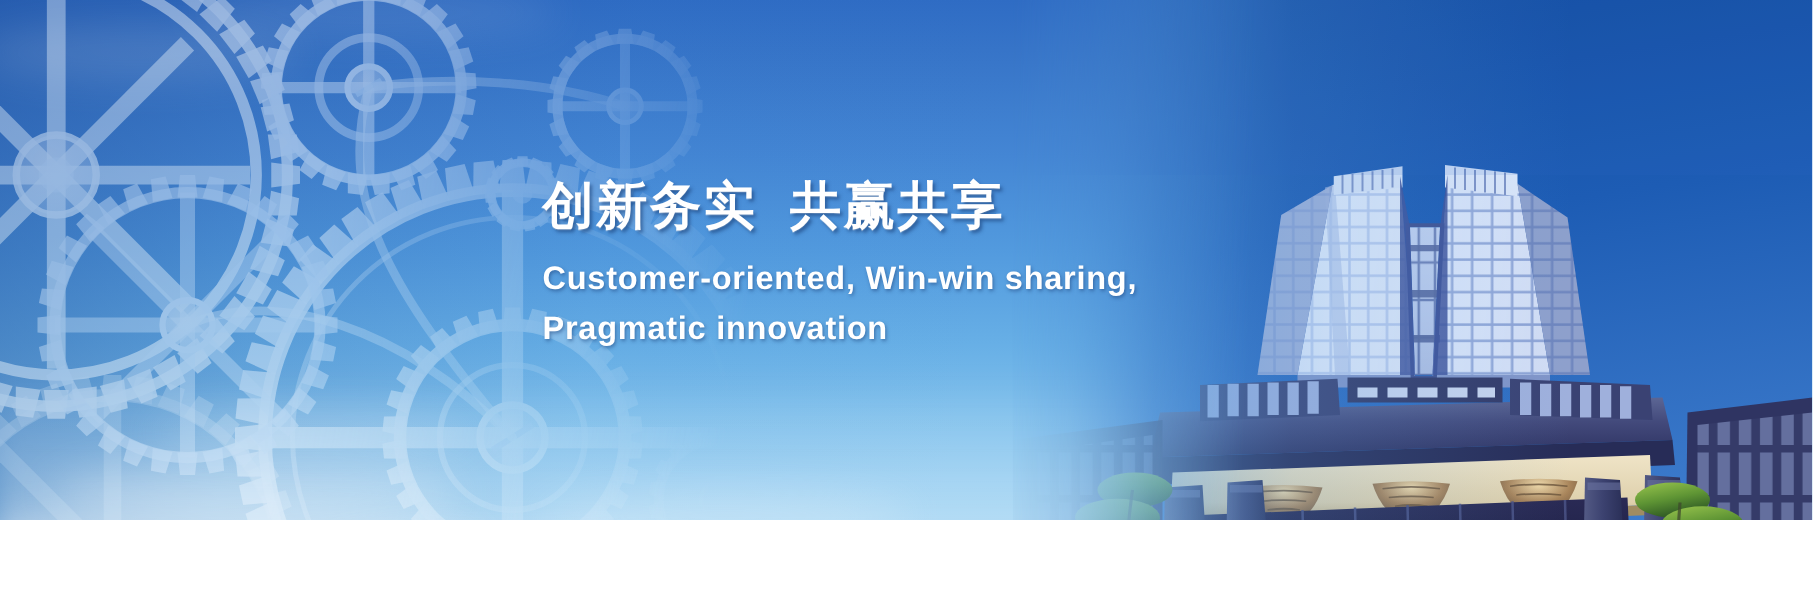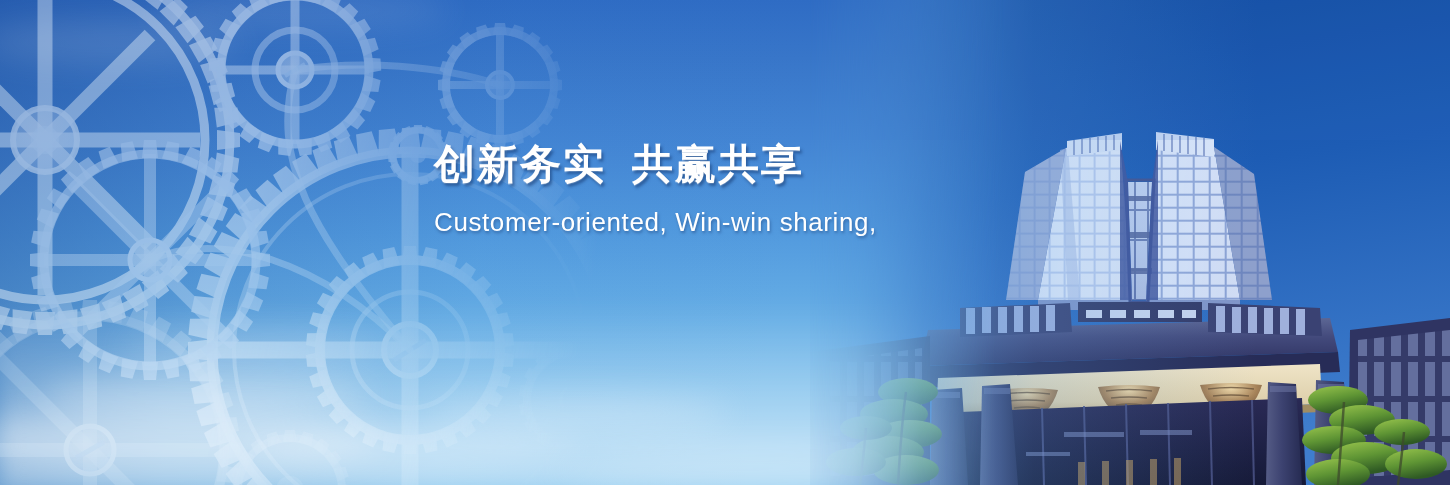--- a/index.html
+++ b/index.html
@@ -1,17 +1,17 @@
 <!DOCTYPE html>
 <html><head>
 <meta charset="utf-8">
 <style>
   html,body{margin:0;padding:0;background:#fff;}
   #banner{
-    position:relative;width:1450px;height:485px;overflow:hidden;
+    position:relative;width:1450px;height:416px;overflow:hidden;
     font-family:"Liberation Sans", sans-serif;
   }
 
   
   .sky{
     position:absolute;inset:0;
     background:
       linear-gradient(180deg,
         #2f6cc4 0%,
         #3876c9 12%,
@@ -56,21 +56,21 @@
   
   .copy{position:absolute;left:434px;top:136px;width:520px;}
   .cn-line{
     color:#ffffff;font-weight:bold;font-size:41px;line-height:57px;
     letter-spacing:2px;white-space:nowrap;
     text-shadow:2px 3px 3px rgba(20,55,110,.55), 0 1px 0 rgba(255,255,255,.35);
   }
   .cn-gap{display:inline-block;width:26px;}
   .en-line{
     color:#ffffff;font-size:26px;line-height:40px;letter-spacing:.6px;
-    white-space:nowrap;font-weight:400;
+    white-space:nowrap;font-weight:700;
     text-shadow:1px 2px 3px rgba(25,60,115,.5);
   }
   .en-block{margin-top:9px;}
 </style>
 </head>
 <body>
 
 <div id="banner">
 
   <div class="sky"></div>
@@ -822,16 +822,17 @@
       <rect y="0" width="640" height="140" fill="#2f6cc4" opacity=".12"></rect>
     </svg>
   </div>
 
   <div class="copy">
     <div class="cn-line">
       <span>创新务实</span><span class="cn-gap"></span><span>共赢共享</span>
     </div>
     <div class="en-block">
       <div class="en-line">Customer-oriented, Win-win sharing,</div>
+      <div class="en-line">Pragmatic innovation</div>
     </div>
   </div>
 
 </div>
 
 </body></html>

